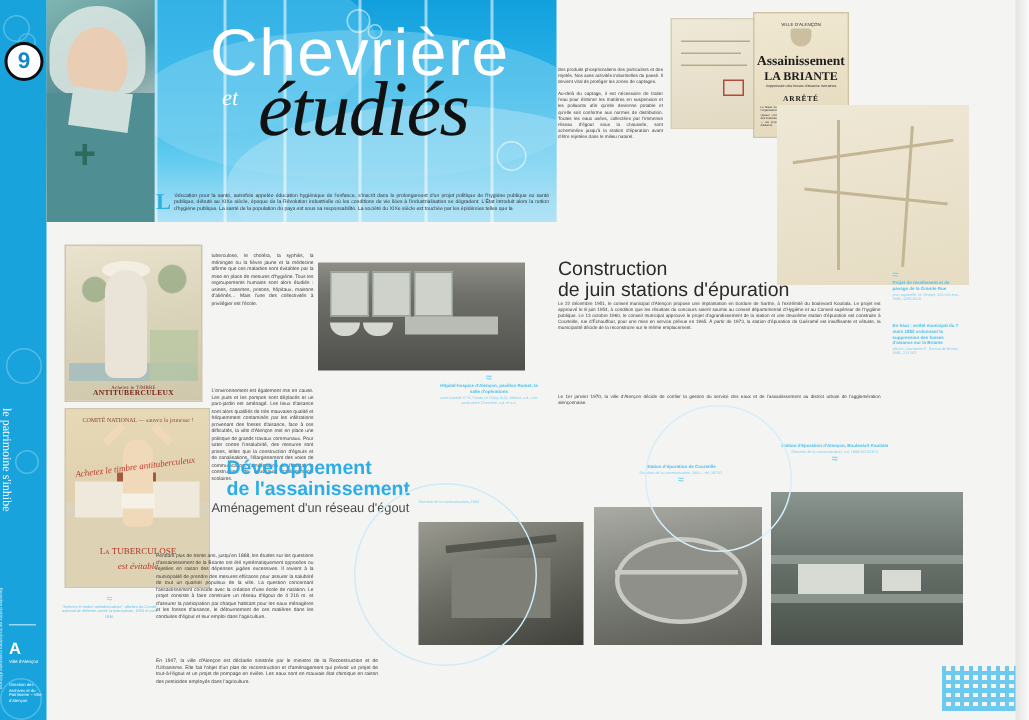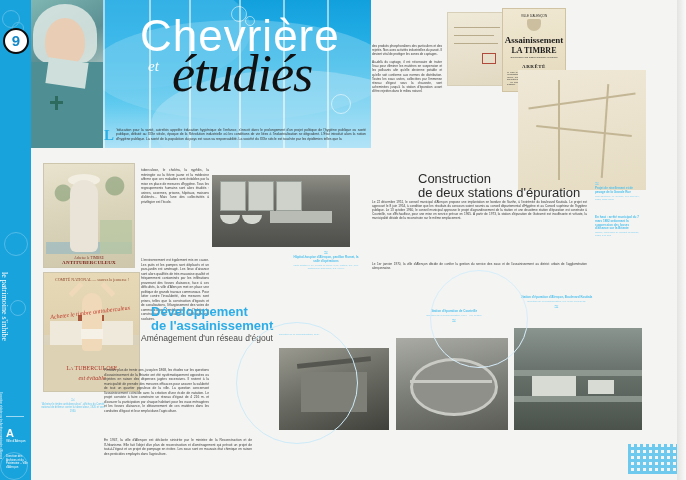--- a/index.html
+++ b/index.html
@@ -179,21 +179,21 @@
   .photo-map{left:518px;top:70px;width:128px;height:120px;
     background:linear-gradient(170deg,#efe8d6,#e6dcc3);}
   .photo-map .road{position:absolute;background:#c3b695;}
 
   
   .h-blue{
     color:#2badE8;font-size:13px;line-height:13.5px;font-weight:bold;
     font-family:"Liberation Sans",sans-serif;
   }
   .h-sub{color:#4a4a4a;font-size:8.5px;font-weight:300;font-family:"Liberation Sans",sans-serif;}
-  .h-black{color:#2b2b2b;font-size:13px;line-height:14px;font-weight:300;font-family:"Liberation Sans",sans-serif;margin-left:46px;}
+  .h-black{color:#2b2b2b;font-size:13px;line-height:14px;font-weight:300;font-family:"Liberation Sans",sans-serif;}
 
   .sec-dev{position:absolute;left:151px;top:305px;}
   .sec-amenag{position:absolute;left:141px;top:333px;}
   .sec-constr{position:absolute;left:372px;top:172px;}
 
   
   .cap{color:#4cc0ee;font-size:3px;line-height:3.8px;font-weight:bold;font-family:"Liberation Sans",sans-serif;}
   .cap .src{display:block;font-weight:normal;color:#7ed0f2;font-size:2.5px;line-height:3.2px;}
   .cap-left{color:#5ec6f0;font-size:2.6px;line-height:3.3px;text-align:center;}
   .wave-ico{color:#7fd4f4;font-size:7px;line-height:7px;}
@@ -366,42 +366,42 @@
     <div class="ln" style="left:6px;top:14px;width:46px;"></div>
     <div class="ln" style="left:6px;top:22px;width:40px;"></div>
     <div class="ln" style="left:6px;top:30px;width:44px;"></div>
     <div class="stamp"></div>
   </div>
 
   <div class="photo photo-aff">
     <div class="aff-top">VILLE D'ALENÇON</div>
     <div class="aff-crest"></div>
     <div class="aff-h1">Assainissement</div>
-    <div class="aff-h2">LA TIMBRE</div>
+    <div class="aff-h2">LA BRIANTE</div>
     <div class="aff-sub">Suppression des fosses d'aisance riveraines</div>
     <div class="aff-arr">ARRÊTÉ</div>
     <div class="aff-body">Le Maire de la Ville d'Alençon, vu la loi du 5 avril 1884 sur l'organisation municipale ; vu les règlements sanitaires en vigueur ; considérant qu'il importe de mettre fin au déversement des matières dans le cours de la Briante ; arrête : Article premier — les propriétaires riverains devront supprimer les fosses d'aisance.</div>
   </div>
 
   <div class="photo photo-map">
     <div class="road" style="left:10px;top:30px;width:108px;height:2px;transform:rotate(-8deg);"></div>
     <div class="road" style="left:18px;top:60px;width:96px;height:2px;transform:rotate(6deg);"></div>
     <div class="road" style="left:40px;top:10px;width:2px;height:100px;"></div>
     <div class="road" style="left:86px;top:14px;width:2px;height:94px;transform:rotate(4deg);"></div>
   </div>
 
   <div class="rcol-a">
     <div>des produits phosphoraliens des particuliers et des rejetés. Nos axes activités industrielles du passé. Il devient vital de protéger les zones de captages.</div>
     <div style="height:4px"></div>
     <div>Au-delà du captage, il est nécessaire de traiter l'eau pour éliminer les matières en suspension et les polluants afin qu'elle devienne potable et qu'elle soit conforme aux normes de distribution. Toutes les eaux usées, collectées par l'immense réseau d'égout sous la chaussée, sont acheminées jusqu'à la station d'épuration avant d'être rejetées dans le milieu naturel.</div>
   </div>
 
   <div class="sec-constr">
     <div class="h-black">Construction</div>
-    <div class="h-black">de deux stations d'épuration</div>
+    <div class="h-black">de juin stations d'épuration</div>
   </div>
 
   <div class="rcol-b">Le 22 décembre 1951, le conseil municipal d'Alençon propose une implantation en bordure de Sarthe, à l'extrémité du boulevard Koutiala. Le projet est approuvé le 8 juin 1954, à condition que les résultats du concours soient soumis au conseil départemental d'Hygiène et au Conseil supérieur de l'hygiène publique. Le 13 octobre 1960, le conseil municipal approuve le projet d'agrandissement de la station et une deuxième station d'épuration est construite à Courteille, rue d'Échauffour, pour une mise en service prévue en 1965. À partir de 1973, la station d'épuration de Guéramé est insuffisante et vétuste, la municipalité décide de la reconstruire sur le même emplacement.</div>
   <div class="rcol-c">Le 1er janvier 1970, la ville d'Alençon décide de confier la gestion du service des eaux et de l'assainissement au district urbain de l'agglomération alençonnaise.</div>
 
   <div class="cap-right1 cap">
     <div class="wave-ico">≈</div>
     <span>Projet de nivellement et de pavage de la Grande Rue</span>
     <span class="src">plan aquarellé, M. Sempé, 104 m/s env., 1882, 1205-2015</span>
   </div>

